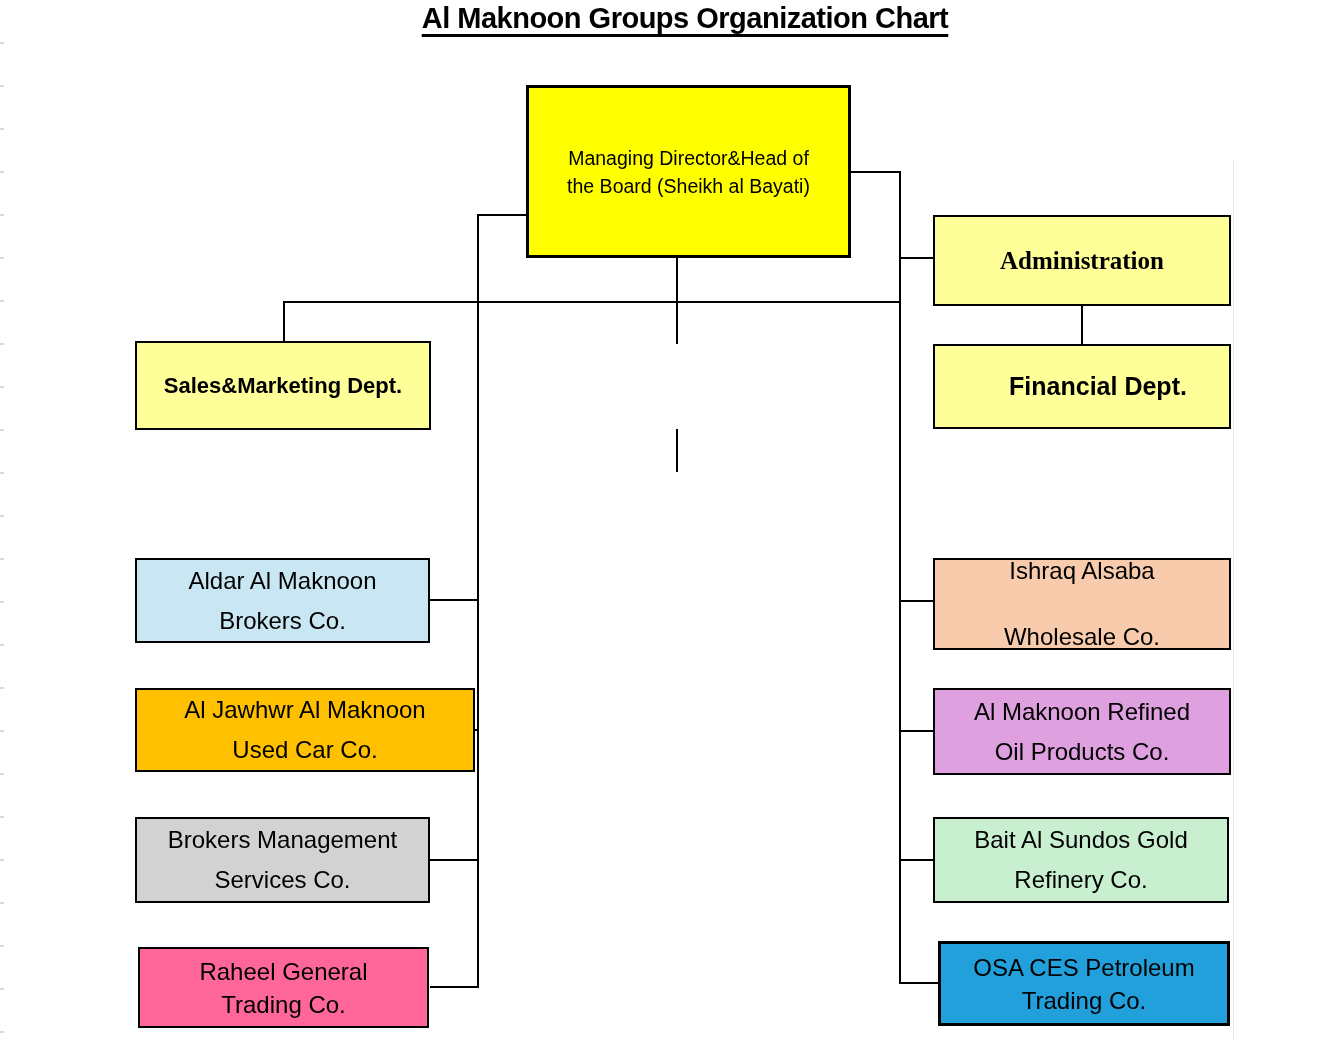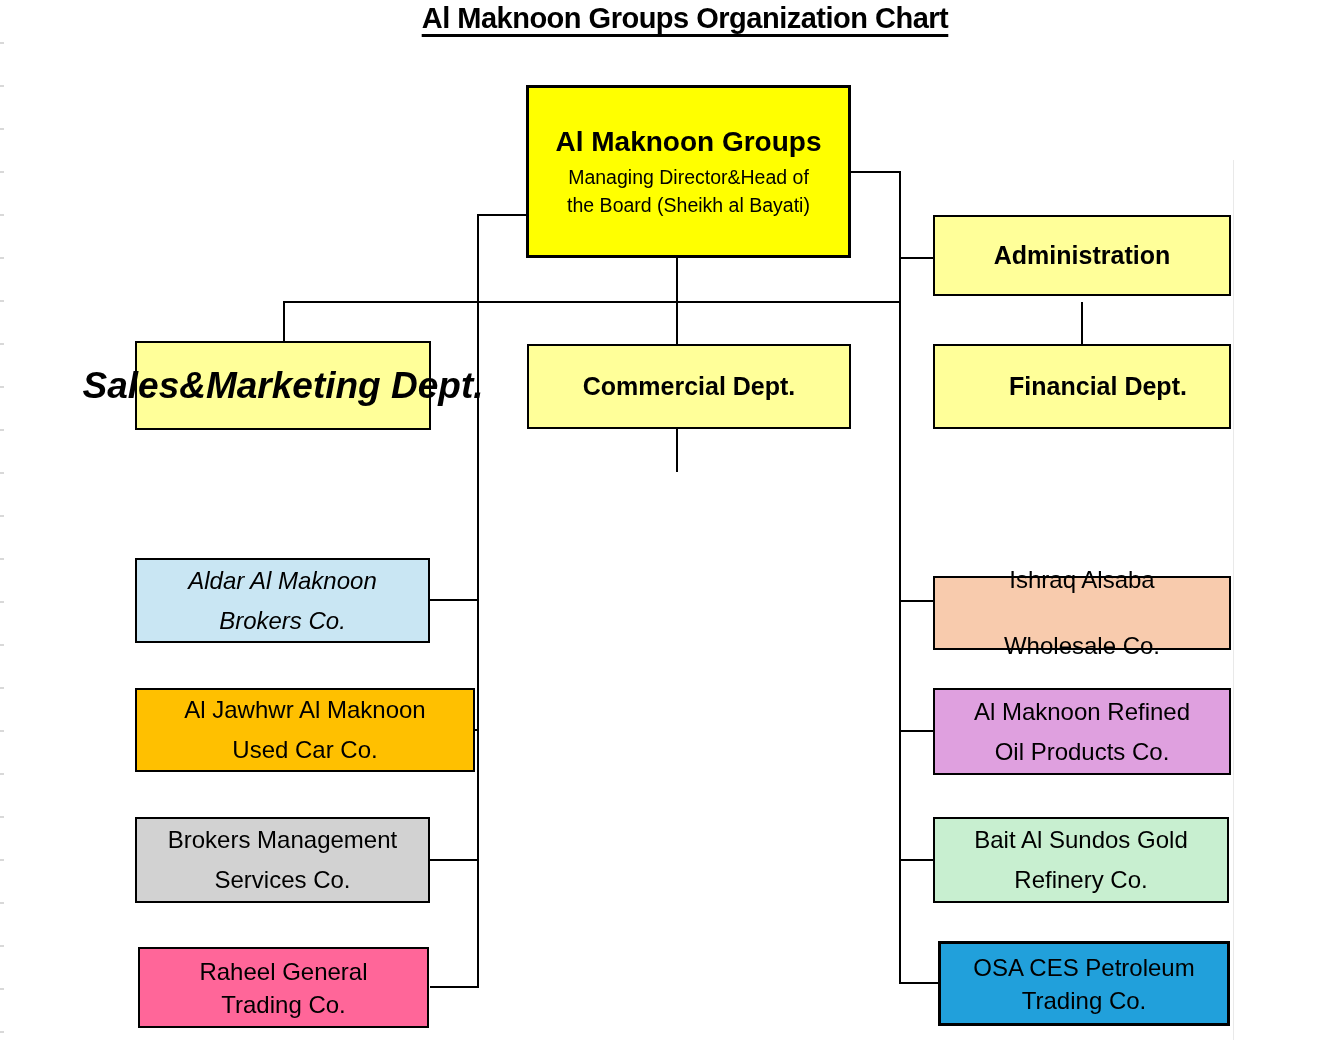--- a/index.html
+++ b/index.html
@@ -40,38 +40,38 @@
     text-align: center;
   }
   .node .co-line { font-size: 24px; line-height: 40px; white-space: nowrap; }
 
   
   .box-root { left: 526px; top: 85px; width: 325px; height: 173px; border-width: 3px; }
   .box-root .root-title { font-size: 28px; font-weight: bold; line-height: 34px; margin-bottom: 4px; white-space: nowrap; }
   .box-root .root-sub { font-size: 19.5px; line-height: 28px; white-space: nowrap; }
 
   
-  .box-admin      { left: 933px; top: 215px; width: 298px; height: 81px; }
+  .box-admin      { left: 933px; top: 215px; width: 298px; height: 91px; font-family: Liberation Serif, serif; }
   .box-sales      { left: 135px; top: 341px; width: 296px; height: 89px; }
   .box-commercial { left: 527px; top: 344px; width: 324px; height: 85px; }
   .box-financial  { left: 933px; top: 344px; width: 298px; height: 85px; padding-left: 32px; }
   .box-ligistic   { left: 527px; top: 472px; width: 324px; height: 42px; border-width: 2px; }
   .dept-label  { font-size: 25px; font-weight: bold; white-space: nowrap; }
-  .box-sales .dept-label { font-size: 37px; font-style: italic; }
+  .box-sales .dept-label { font-size: 22px; }
   .box-ligistic .dept-label { font-size: 24px; }
 
   
   .box-aldar   { left: 135px; top: 558px; width: 295px; height: 85px; }
   .box-jawhwr  { left: 135px; top: 688px; width: 340px; height: 84px; }
   .box-project { left: 135px; top: 817px; width: 295px; height: 86px; }
   .box-raheel  { left: 138px; top: 947px; width: 291px; height: 81px; }
   .box-raheel .co-line { line-height: 33px; }
 
   
-  .box-ishraq  { left: 933px; top: 576px; width: 298px; height: 74px; gap: 26px; }
+  .box-ishraq  { left: 933px; top: 558px; width: 298px; height: 92px; gap: 26px; }
   .box-refined { left: 933px; top: 688px; width: 298px; height: 87px; }
   .box-bait    { left: 933px; top: 817px; width: 296px; height: 86px; }
   .box-osa     { left: 938px; top: 941px; width: 292px; height: 85px; border-width: 3px; }
   .box-osa .co-line { line-height: 33px; }
 
   .line {
     position: absolute;
     background: #000;
   }
   .edge-ticks {
@@ -115,43 +115,39 @@
   <div class="line" style="left:430px; top:859px; width:47px; height:2px;"></div>
   <div class="line" style="left:430px; top:986px; width:47px; height:2px;"></div>
 
   <div class="line" style="left:283px; top:301px; width:616px; height:2px;"></div>
   <div class="line" style="left:283px; top:301px; width:2px; height:40px;"></div>
   <div class="line" style="left:676px; top:258px; width:2px; height:86px;"></div>
   <div class="line" style="left:676px; top:429px; width:2px; height:43px;"></div>
   <div class="line" style="left:1081px; top:302px; width:2px; height:42px;"></div>
 
   <div class="node box-root" style="background-color: rgb(255, 255, 0);">
-    <div class="root-title">Al Maknoon Groups</div>
     <div class="root-sub">Managing Director&amp;Head of</div>
     <div class="root-sub">the Board (Sheikh al Bayati)</div>
   </div>
 
   <div class="node box-admin" style="background-color: rgb(255, 255, 153);">
     <span class="dept-label">Administration</span>
   </div>
 
   <div class="node box-sales" style="background-color: rgb(255, 255, 153);">
     <span class="dept-label">Sales&amp;Marketing Dept.</span>
   </div>
 
-  <div class="node box-commercial" style="background-color: rgb(255, 255, 153);">
-    <span class="dept-label">Commercial Dept.</span>
-  </div>
 
   <div class="node box-financial" style="background-color: rgb(255, 255, 153);">
     <span class="dept-label">Financial Dept.</span>
   </div>
 
 
-  <div class="node box-aldar" style="background-color: rgb(201, 230, 243); font-style: italic;">
+  <div class="node box-aldar" style="background-color: rgb(201, 230, 243);">
     <span class="co-line">Aldar Al Maknoon</span>
     <span class="co-line">Brokers Co.</span>
   </div>
 
   <div class="node box-jawhwr" style="background-color: rgb(255, 192, 0);">
     <span class="co-line">Al Jawhwr Al Maknoon</span>
     <span class="co-line">Used Car Co.</span>
   </div>
 
   <div class="node box-project" style="background-color: rgb(210, 210, 210);">

